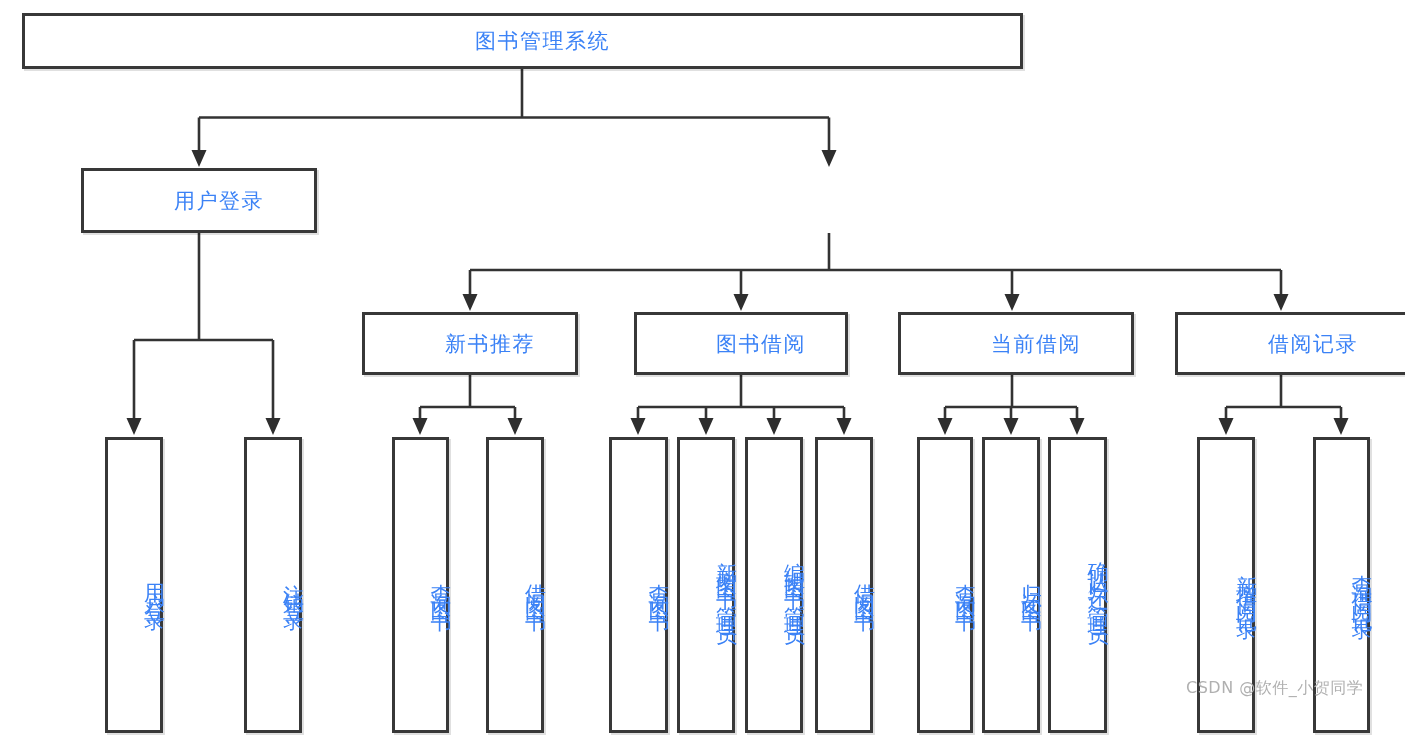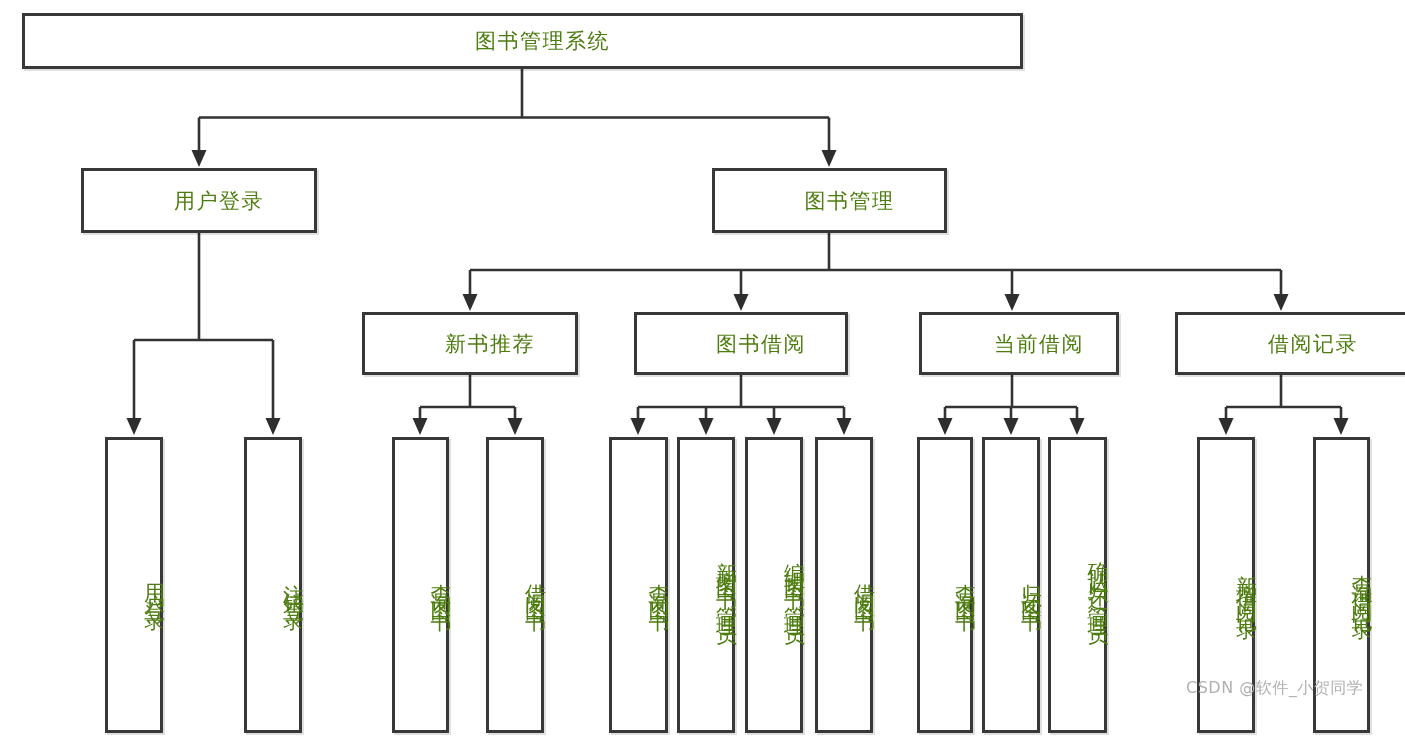--- a/index.html
+++ b/index.html
@@ -5,21 +5,21 @@
   html,body{margin:0;padding:0;background:#ffffff;}
   .canvas{
     position:relative;width:1405px;height:747px;background:#ffffff;
     font-family:"DejaVu Sans",sans-serif;overflow:hidden;
   }
   .wires{position:absolute;left:0;top:0;width:1405px;height:747px;}
   .wires .lines{fill:none;stroke:#333333;stroke-width:2.6;}
   .wires .arrows{fill:#2e2e2e;stroke:none;}
   .node{
     position:absolute;box-sizing:border-box;background:#ffffff;
-    border:3px solid #383838;color:#4d7c0f;
+    border:3px solid #383838;color:#3b82f6;
     display:flex;align-items:center;justify-content:center;
     box-shadow:2px 2px 0 rgba(0,0,0,0.12);
     padding-left:40px;
   }
   .hnode{font-size:21px;letter-spacing:1.5px;white-space:nowrap;}
   .vnode{
     top:437px;height:296px;
     writing-mode:vertical-lr;text-orientation:mixed;
     font-size:21px;letter-spacing:9px;line-height:1.1;
   }
@@ -69,25 +69,24 @@
       M937.5 418 L952.5 418 L945 435 Z
       M1003.5 418 L1018.5 418 L1011 435 Z
       M1069.5 418 L1084.5 418 L1077 435 Z
       M1218.5 418 L1233.5 418 L1226 435 Z
       M1333.5 418 L1348.5 418 L1341 435 Z"></path>
   </svg>
 
   <div class="node hnode" style="left:22px;top:13px;width:1001px;height:56px">图书管理系统</div>
 
   <div class="node hnode" style="left:81px;top:168px;width:236px;height:65px">用户登录</div>
-  <div class="node hnode" style="left:712px;top:168px;width:235px;height:65px">图书管理</div>
 
   <div class="node hnode" style="left:362px;top:312px;width:216px;height:63px">新书推荐</div>
   <div class="node hnode" style="left:634px;top:312px;width:214px;height:63px">图书借阅</div>
-  <div class="node hnode" style="left:919px;top:312px;width:200px;height:63px">当前借阅</div>
+  <div class="node hnode" style="left:898px;top:312px;width:236px;height:63px">当前借阅</div>
   <div class="node hnode" style="left:1175px;top:312px;width:236px;height:63px">借阅记录</div>
 
   <div class="node vnode" style="left:105px;width:58px">用户登录</div>
   <div class="node vnode" style="left:244px;width:58px">注销登录</div>
 
   <div class="node vnode" style="left:392px;width:57px">查询图书</div>
   <div class="node vnode" style="left:486px;width:58px">借阅图书</div>
 
   <div class="node vnode" style="left:609px;width:59px">查询图书</div>
   <div class="node vnode" style="left:677px;width:58px">新增图书（管理员）</div>

